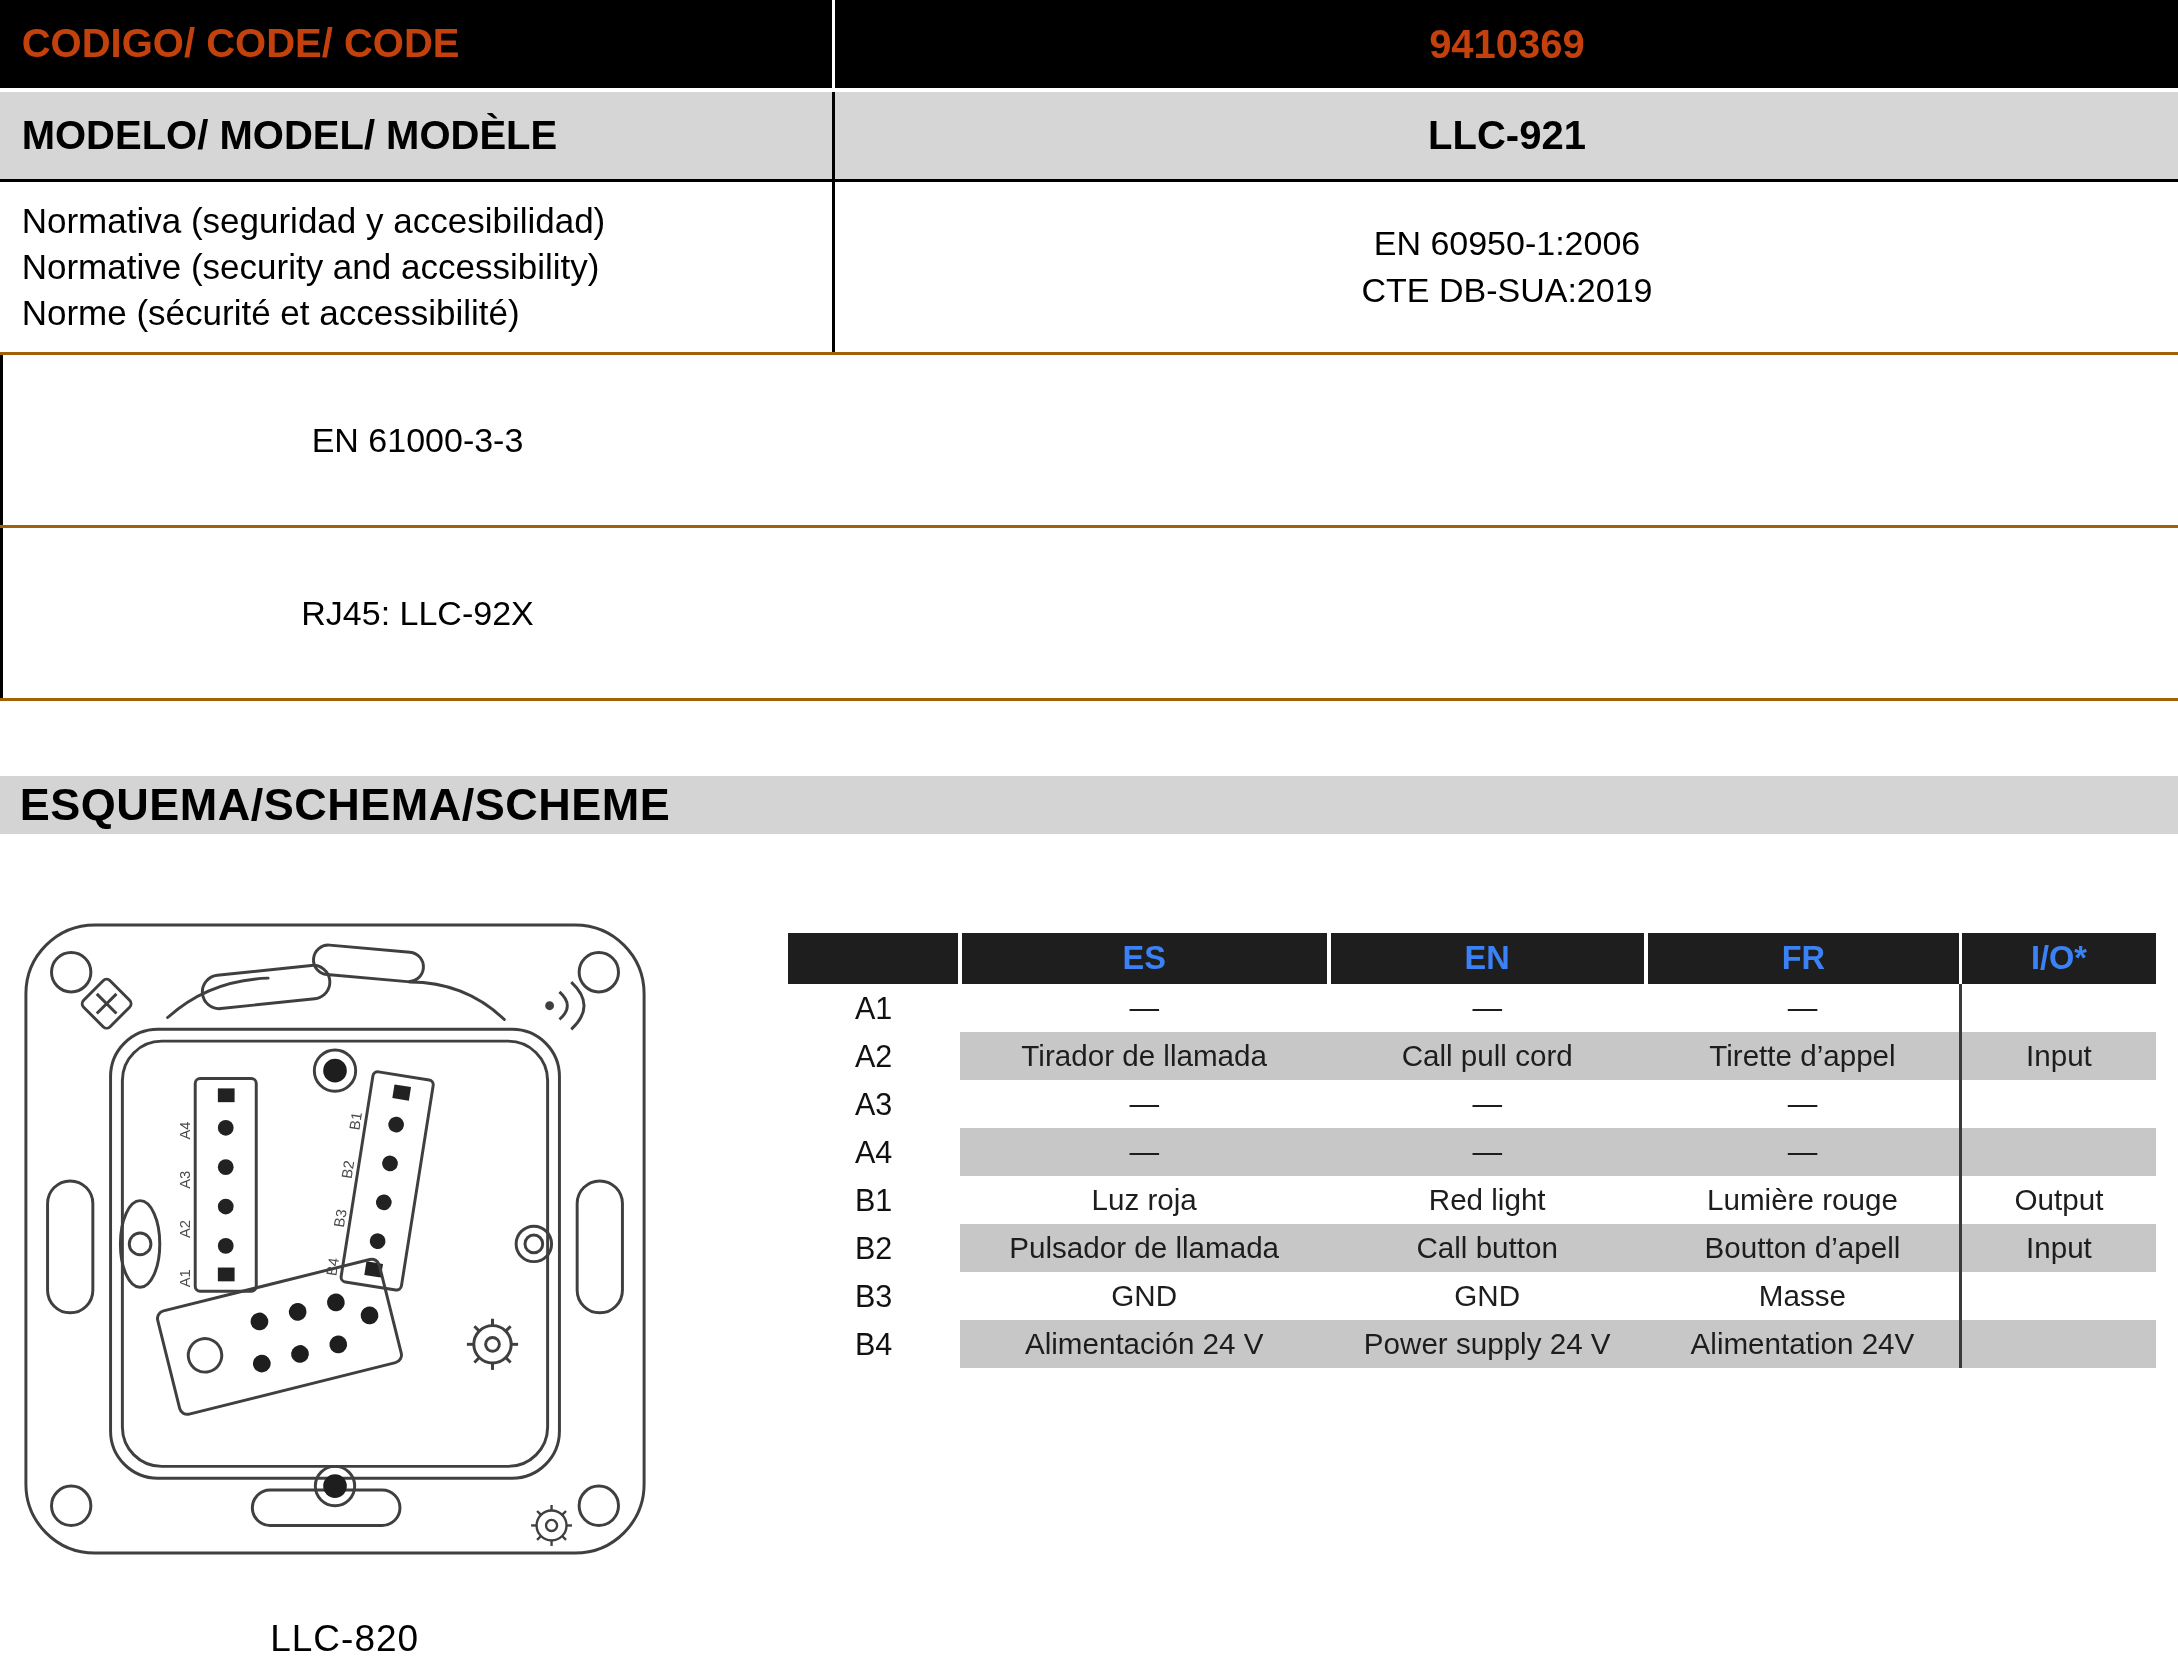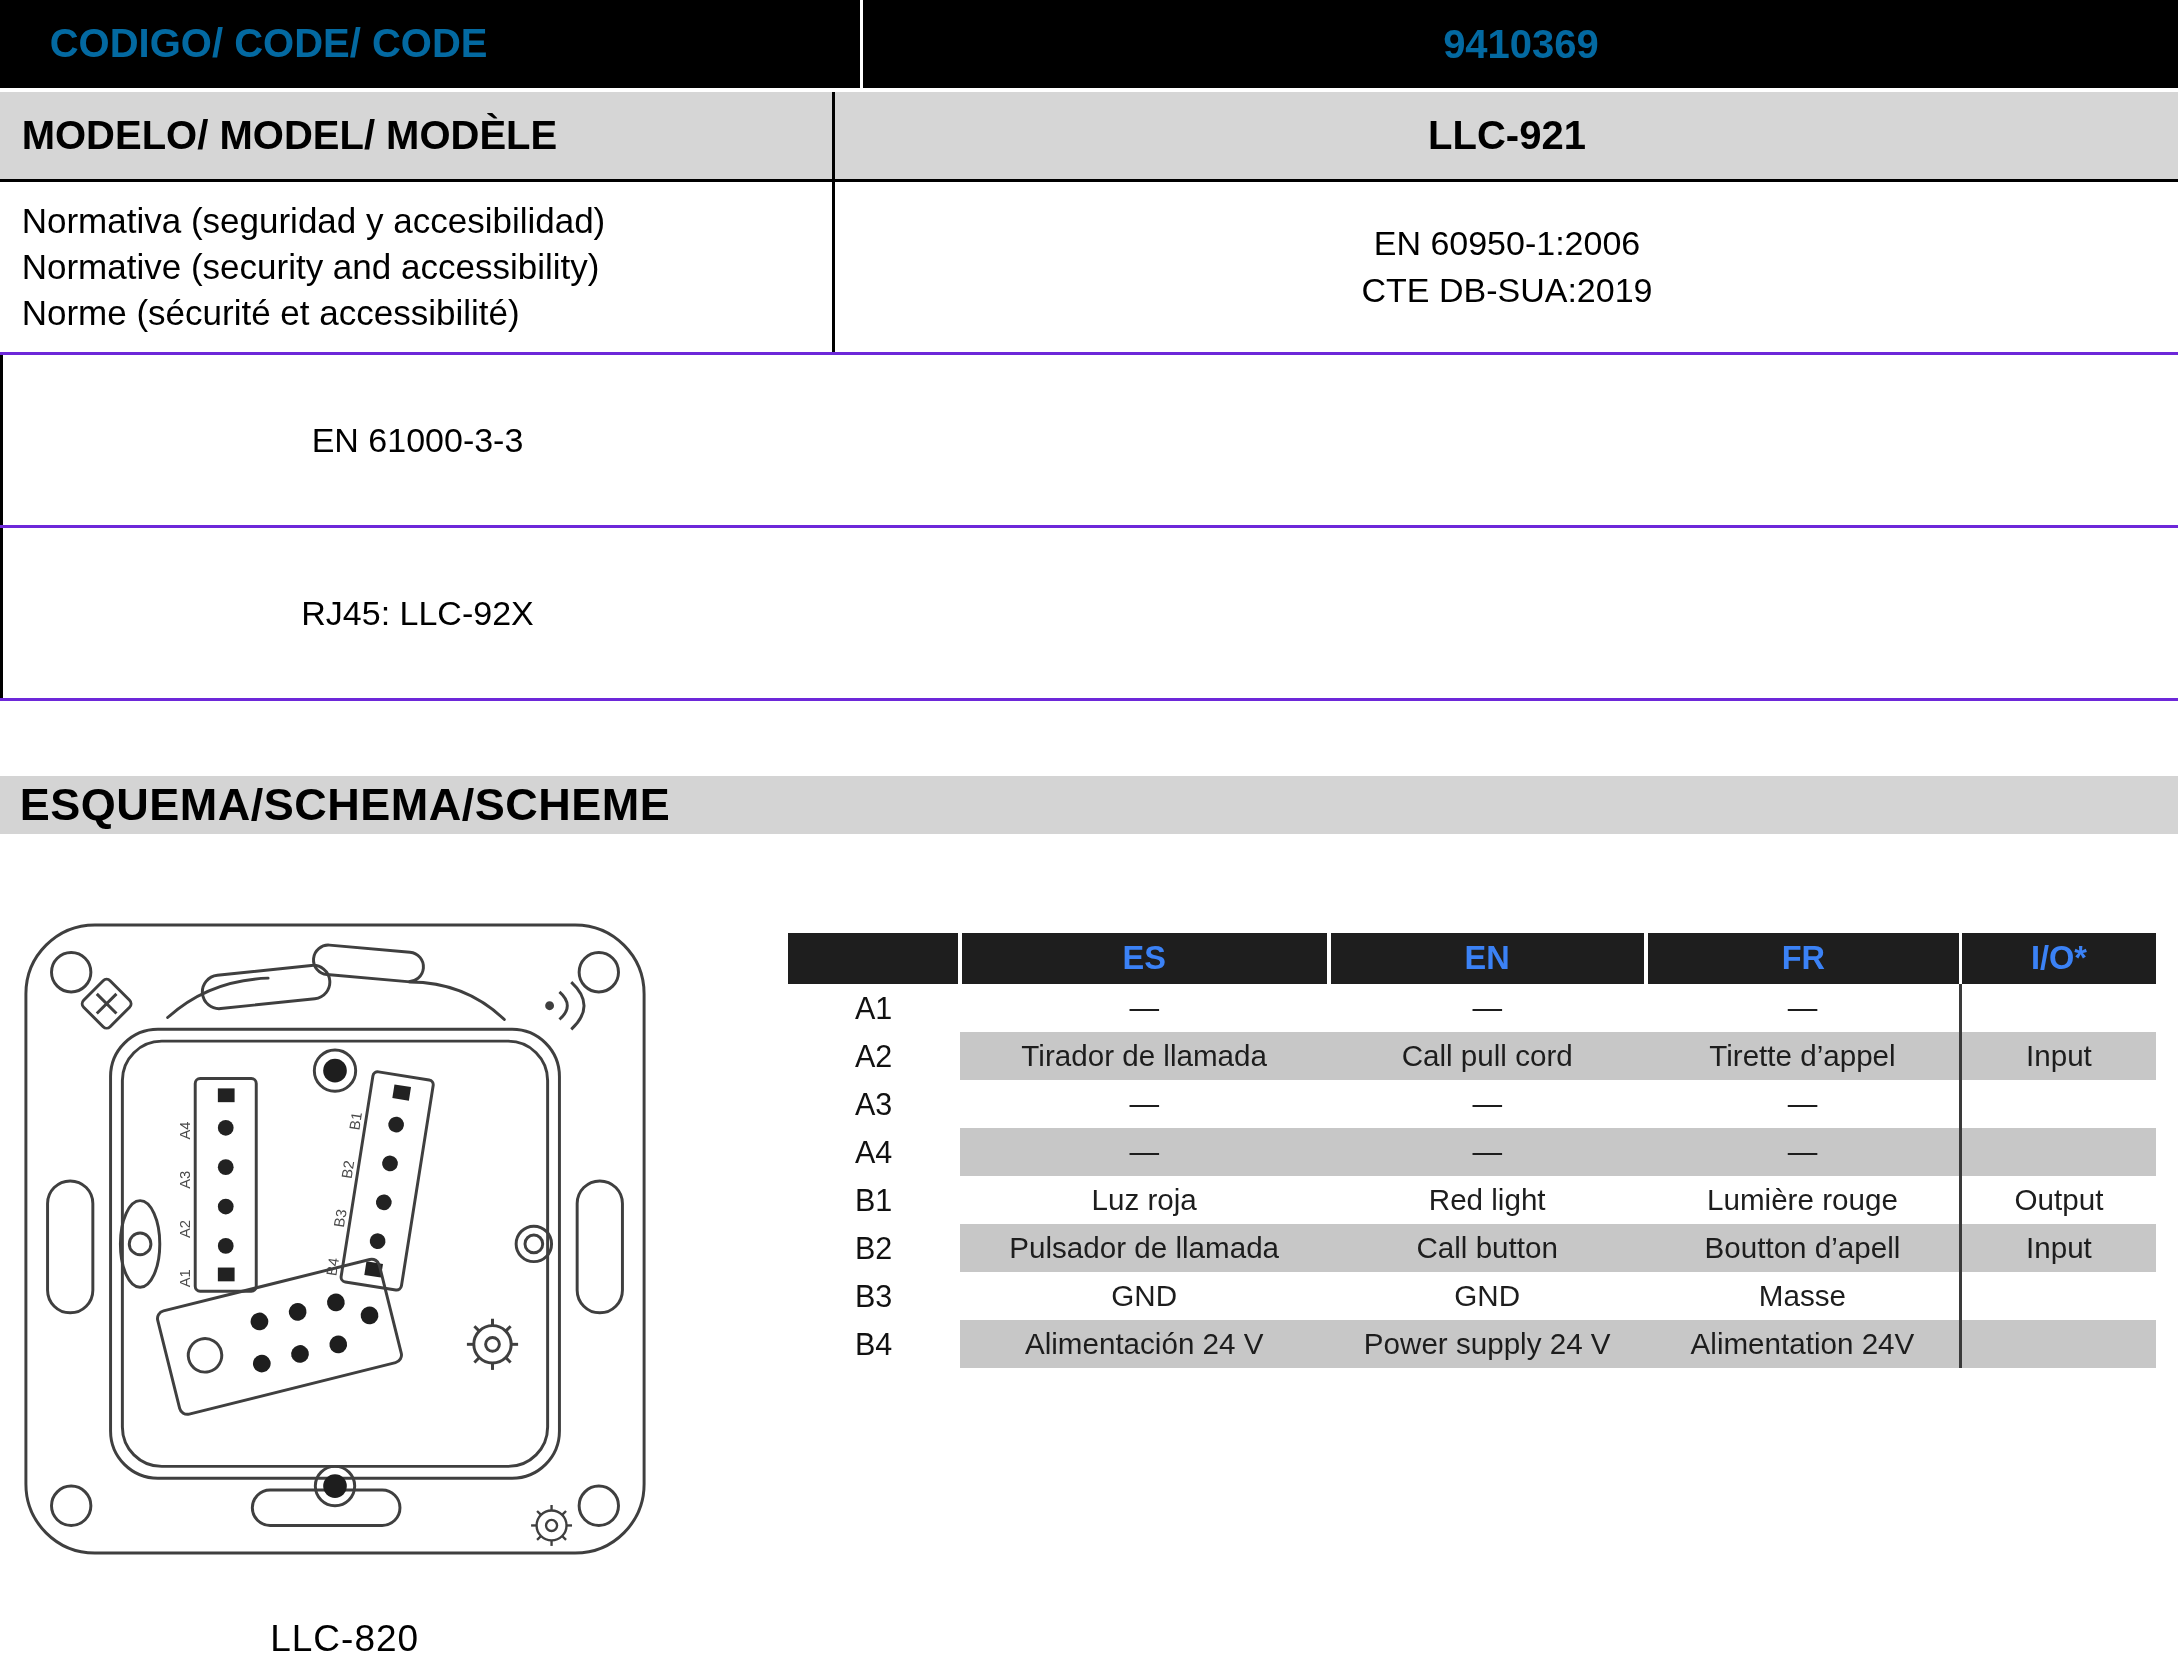--- a/index.html
+++ b/index.html
@@ -17,26 +17,26 @@
   .spec-row .cell { padding: 15.8px 21.7px; }
   .spec-row .label {
     display: flex; flex-direction: column; justify-content: center;
     font-size: 35px; line-height: 1.32;
   }
   .spec-row .value {
     display: flex; flex-direction: column; align-items: center; justify-content: center;
     text-align: left; font-size: 34px; line-height: 1.4;
     border-left: 3px solid #000;
   }
-  .r1 { background: #000; color: #0369a1; min-height: 81px; border-bottom: 4.9px solid #fff; padding-left: 28px; }
+  .r1 { background: #000; color: #c2410c; min-height: 81px; border-bottom: 4.9px solid #fff; }
   .r1 .label, .r1 .value { font-weight: bold; font-size: 40px; }
   .r1 .value { border-left-color: #fff; }
   .r2 { background: #d6d6d6; min-height: 85px; border-bottom: 3px solid #000; }
   .r2 .label, .r2 .value { font-weight: bold; font-size: 40px; }
-  .r3, .r4, .r5 { min-height: 173px; border-bottom: 3px solid #6d28d9; }
+  .r3, .r4, .r5 { min-height: 173px; border-bottom: 3px solid #a16207; }
 
   
   .section-band {
     margin-top: 75px; height: 58px; background: #d4d4d4;
     display: flex; align-items: center; padding-left: 19.7px;
     font-size: 45px; font-weight: bold; letter-spacing: 0.5px;
   }
 
   
   .content { display: flex; align-items: flex-start; margin-top: 85px; }

